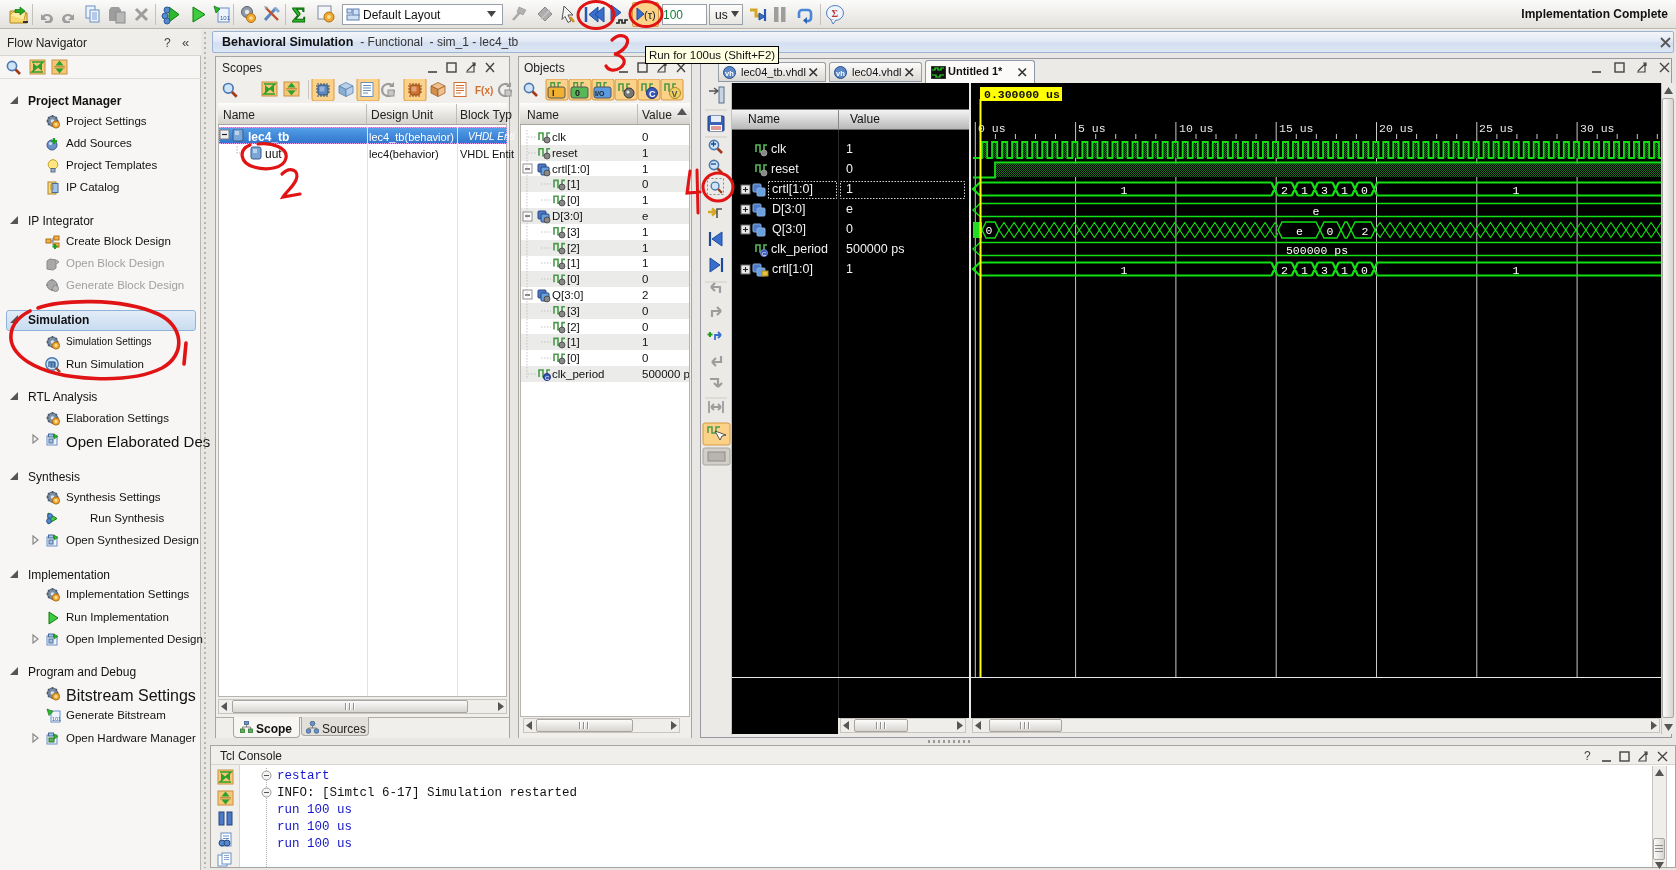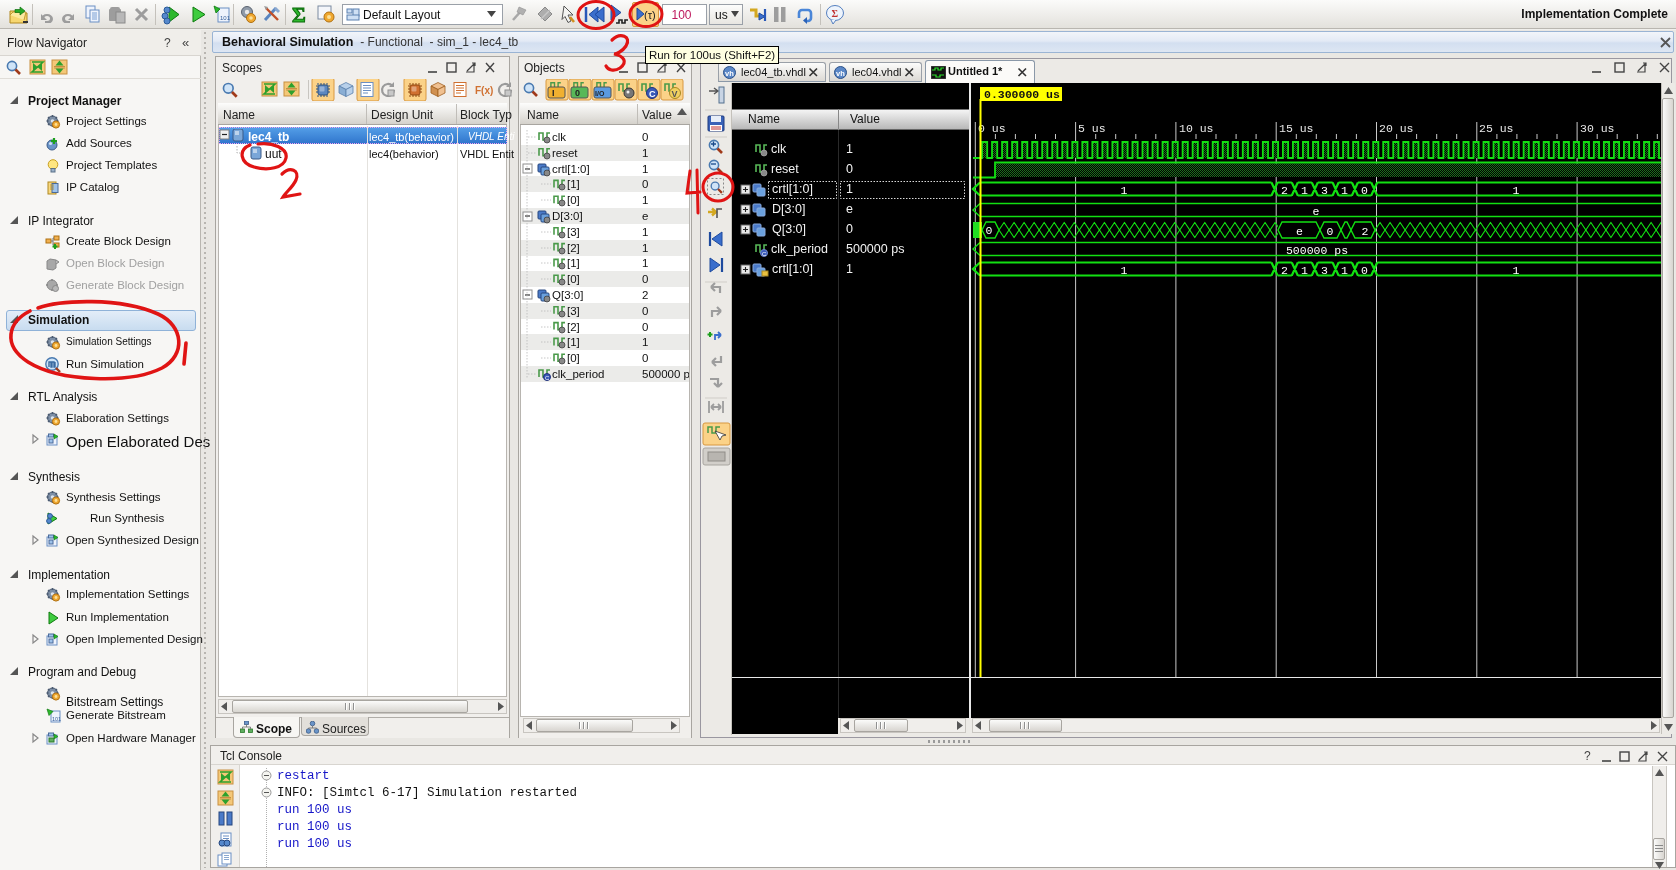--- a/index.html
+++ b/index.html
@@ -10,21 +10,21 @@
 </style></head>
 <body>
 <div class="a" style="left:0;top:0;width:1676px;height:29px;background:linear-gradient(#fbfbfa,#e3e1dc);border-bottom:1px solid #b9b6b0;"></div>
 <div class="a" style="left:32px;top:4px;width:1px;height:21px;background:#c4c1bb;"></div>
 <div class="a" style="left:155px;top:4px;width:1px;height:21px;background:#c4c1bb;"></div>
 <div class="a" style="left:233px;top:4px;width:1px;height:21px;background:#c4c1bb;"></div>
 <div class="a" style="left:285px;top:4px;width:1px;height:21px;background:#c4c1bb;"></div>
 <div class="a" style="left:342px;top:4px;width:161px;height:21px;background:#fff;border:1px solid #9aa0a8;"></div>
 <div class="a" style="left:363px;top:8px;font-size:12px;color:#111;">Default Layout</div>
 <div class="a" style="left:632px;top:2px;width:27px;height:25px;background:#fbd288;border:1px solid #d89840;border-radius:2px;"></div>
-<div class="a" style="left:662px;top:4px;width:45px;height:21px;background:#fff;border:1px solid #9aa0a8;font-size:12px;color:#be185d;text-align:center;padding:3px 6px 0 0;">100</div>
+<div class="a" style="left:662px;top:4px;width:45px;height:21px;background:#fff;border:1px solid #9aa0a8;font-size:12px;color:#15803d;text-align:left;padding:3px 6px 0 0;">100</div>
 <div class="a" style="left:709px;top:4px;width:34px;height:21px;background:linear-gradient(#fdfdfc,#e8e6e1);border:1px solid #9aa0a8;font-size:12px;color:#111;padding:3px 0 0 5px;">us</div>
 <div class="a" style="left:820px;top:4px;width:1px;height:21px;background:#c4c1bb;"></div>
 <svg class="a" style="left:8px;top:5px;" width="22" height="20">
     <path d="M2 6 h7 l2 2 h8 v10 h-17 z" fill="#f7d770" stroke="#b08820"></path>
     <path d="M2 10 l3 -3 h13 l-2 8" fill="#fce9a0" stroke="#b08820" stroke-width="0.8"></path>
     <path d="M12 2 l5 4 -5 4 v-2.5 h-5 v-3 h5 z" fill="#27a827" stroke="#0d700d" stroke-width="0.7"></path>
     <path d="M15 16 l5 0 0 2 -5 0z" fill="#333"></path>
   </svg>
 <svg class="a" style="left:37px;top:6px;" width="18" height="17">
     <path d="M4 13 a6 5 0 1 1 6 5 h-2 v-3 h2 a3 2.5 0 1 0 -3 -2.5 z" fill="#9d9d9d"></path>
@@ -179,21 +179,21 @@
 <div class="a" style="left:66px;top:433px;font-size:15px;color:#111;">Open Elaborated Design</div>
 <div class="a" style="left:28px;top:470px;font-size:12px;font-weight:normal;color:#111;">Synthesis</div>
 <div class="a" style="left:66px;top:491px;font-size:11.5px;color:#111;">Synthesis Settings</div>
 <div class="a" style="left:66px;top:512px;font-size:11.5px;color:#111;padding-left:24px;">Run Synthesis</div>
 <div class="a" style="left:66px;top:534px;font-size:11.5px;color:#111;">Open Synthesized Design</div>
 <div class="a" style="left:28px;top:568px;font-size:12px;font-weight:normal;color:#111;">Implementation</div>
 <div class="a" style="left:66px;top:588px;font-size:11.5px;color:#111;">Implementation Settings</div>
 <div class="a" style="left:66px;top:611px;font-size:11.5px;color:#111;">Run Implementation</div>
 <div class="a" style="left:66px;top:633px;font-size:11.5px;color:#111;">Open Implemented Design</div>
 <div class="a" style="left:28px;top:665px;font-size:12px;font-weight:normal;color:#111;">Program and Debug</div>
-<div class="a" style="left:66px;top:687px;font-size:12px;color:#111;margin-top:8px;">Bitstream Settings</div>
+<div class="a" style="left:66px;top:687px;font-size:16px;color:#111;">Bitstream Settings</div>
 <div class="a" style="left:66px;top:709px;font-size:11.5px;color:#111;">Generate Bitstream</div>
 <div class="a" style="left:66px;top:732px;font-size:11.5px;color:#111;">Open Hardware Manager</div>
 <svg class="a" style="left:0px;top:0px;pointer-events:none;" width="201" height="870">
     <path d="M10 104 l8 0 0 -8 z" fill="#555"></path>
     <g transform="translate(46,115)">
       <circle cx="6.5" cy="6" r="5" fill="#7d8fa6" stroke="#4a5a70"></circle>
       <path d="M6.5 0 v2 M6.5 10 v2 M0.5 6 h2 M10.5 6 h2 M2 2 l1.5 1.5 M11 2 l-1.5 1.5 M2 10 l1.5-1.5 M11 10 l-1.5-1.5" stroke="#4a5a70" stroke-width="1.4"></path>
       <circle cx="6.5" cy="6" r="1.8" fill="#dce4ee"></circle>
       <circle cx="10" cy="9.5" r="3.6" fill="#f0a830" stroke="#b07010"></circle>
       <circle cx="10" cy="9.5" r="1.4" fill="#fbe098"></circle>

